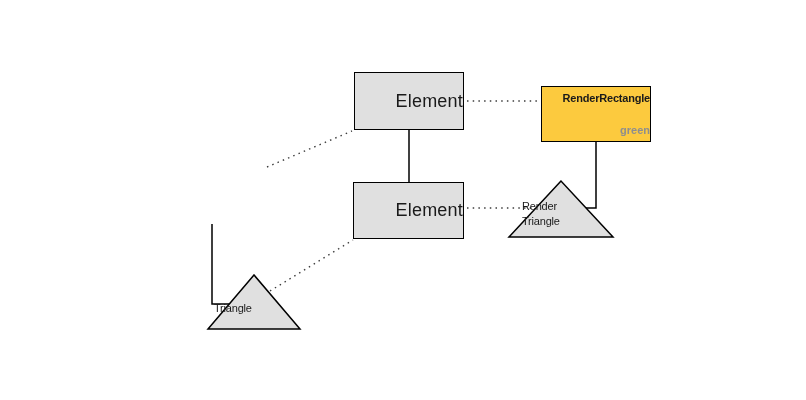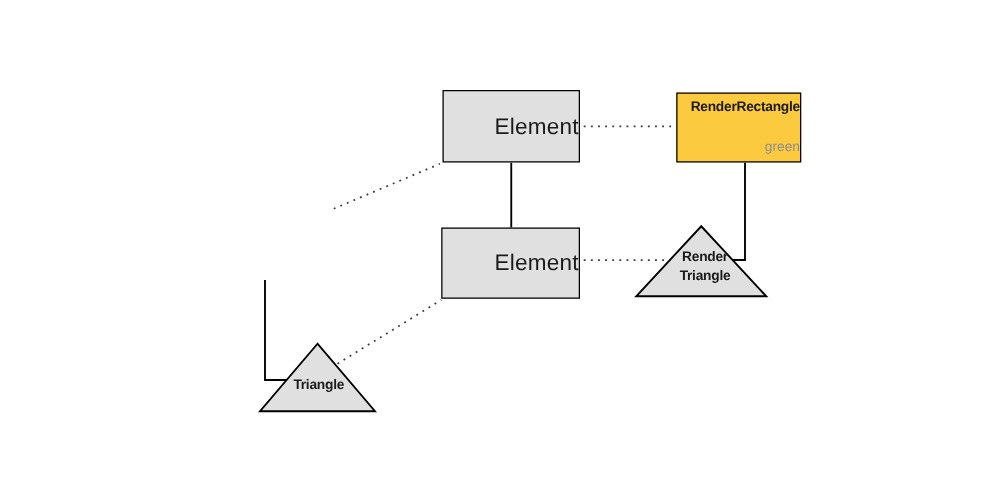--- a/index.html
+++ b/index.html
@@ -44,46 +44,45 @@
     display: flex;
     flex-direction: column;
     align-items: flex-end;
     justify-content: center;
     text-align: center;
   }
   .box.gray   { background: var(--gray-fill, #e0e0e0); }
   .box.yellow { background: var(--yellow-fill, #fcca3e); }
   .box-element-top { left: 354px; top: 72px;  width: 110px; height: 58px; }
   .box-element-mid { left: 353px; top: 182px; width: 111px; height: 57px; }
-  .box-render-rect { left: 541px; top: 74px;  width: 100px; height: 56px; }
+  .box-render-rect { left: 541px; top: 86px;  width: 110px; height: 56px; }
   .box-rectangle   { left: 158px; top: 169px; width: 107px; height: 55px; }
   .big-label {
     font-size: 18px;
     color: #1a1a1a;
     letter-spacing: 0.2px;
   }
   .small-label {
     font-size: 11px;
     font-weight: bold;
     color: #1a1a1a;
     letter-spacing: -0.2px;
     line-height: 14px;
   }
   .sub-label {
     font-size: 11px;
-    font-weight: normal;
+    font-weight: bold;
     color: var(--subtitle, #8e8e8e);
     line-height: 14px;
     margin-top: 18px;
   }
   .tri-label {
     position: absolute;
-    text-align: center;
     font-size: 11px;
-    font-weight: bold;
+    font-weight: normal;
     color: #1a1a1a;
     letter-spacing: -0.2px;
     line-height: 15px;
   }
   .tri-label-left  { left: 214px; top: 301px; width: 82px; }
   .tri-label-right { left: 522px; top: 199px; width: 84px; }
 </style>
 </head>
 <body>
 

